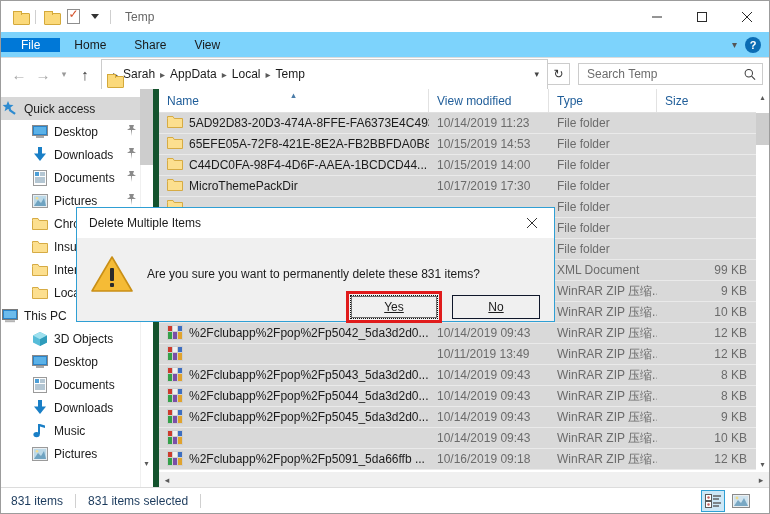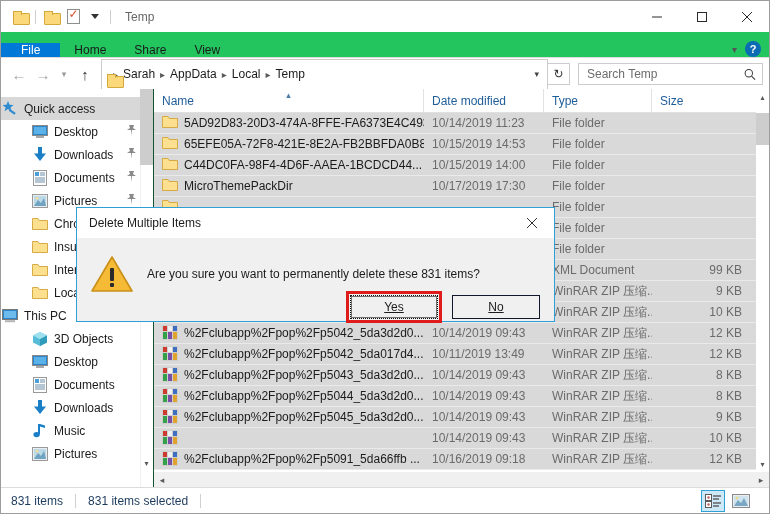--- a/index.html
+++ b/index.html
@@ -66,22 +66,22 @@
   .wc {
     width: 45px; height: 31px;
     display: flex; align-items: center; justify-content: center;
     color: #2b2b2b;
   }
   .wc svg { display: block; }
 
   
   .ribbon {
     position: absolute; left: 0; top: 31px; width: 768px; height: 26px;
-    background: #22c55e;
-    display: flex; align-items: flex-end;
+    background: #7dd3fc;
+    display: flex; align-items: center;
     border-bottom: 1px solid #dcdcdc;
   }
   .tab {
     padding: 0 14px; display: flex; align-items: center;
     font-size: 12px; color: #1a1a1a;
   }
   .tab.file {
     background: #0078d7; color: #ffffff; padding: 0 20px;
   }
   .ribbon-right {
@@ -181,21 +181,21 @@
   }
   .sb-arrow {
     position: absolute; right: 0; width: 13px; height: 16px;
     display: flex; align-items: center; justify-content: center;
     font-size: 8px; color: #5a5a5a;
   }
 
   
   .filepane {
     flex: 1; position: relative; background: #ffffff;
-    border-left: 1px solid #14532d;
+    border-left: 6px solid #14532d;
   }
   .colhead {
     height: 24px; display: flex; align-items: stretch;
     background: #ffffff; border-bottom: 1px solid #e0e0e0;
     position: relative;
   }
   .col {
     font-size: 12px; color: #1f5d99;
     display: flex; align-items: center; padding-left: 8px;
     border-right: 1px solid #e2e2e2;
@@ -572,21 +572,21 @@
         <div class="sb-arrow" style="bottom:16px;">▾</div>
       </div>
     </div>
 
     <div class="filepane">
       <div class="colhead">
         <div class="col name">
           <span>Name</span>
           <span class="sort-caret">▴</span>
         </div>
-        <div class="col date">Date modified</div>
+        <div class="col date">View modified</div>
         <div class="col type">Type</div>
         <div class="col size">Size</div>
       </div>
       <div class="rows" id="rows">
           <div class="row">
             <div class="cell name">
               <span class="ico-file"><svg width="16" height="14" viewBox="0 0 16 14">
                   <path d="M0.5 3.5 L0.5 1.5 L6 1.5 L7.2 3.5 L15.5 3.5 L15.5 12.5 L0.5 12.5 Z" fill="#fcdf8f" stroke="#d6ab44"></path>
                 </svg></span>
               <span>5AD92D83-20D3-474A-8FFE-FA6373E4C493</span>
@@ -729,21 +729,20 @@
             <div class="cell name">
               <span class="ico-file"><svg width="16" height="15" viewBox="0 0 16 15">
                   <rect x="0" y="0" width="16" height="15" fill="#cfcfcf"></rect>
                   <rect x="1" y="1" width="4" height="5" fill="#cc3b2e"></rect>
                   <rect x="6" y="1" width="4" height="5" fill="#f0f0f0"></rect>
                   <rect x="11" y="1" width="4" height="5" fill="#3d6ec0"></rect>
                   <rect x="1" y="7" width="4" height="7" fill="#35a04a"></rect>
                   <rect x="6" y="7" width="4" height="7" fill="#7a4fa8"></rect>
                   <rect x="11" y="7" width="4" height="7" fill="#e0a32e"></rect>
                 </svg></span>
-              <span>%2Fclubapp%2Fpop%2Fp5042_5da017d4...</span>
             </div>
             <div class="cell date">10/11/2019 13:49</div>
             <div class="cell type">WinRAR ZIP 压缩...</div>
             <div class="cell size">12 KB</div>
           </div>
           <div class="row">
             <div class="cell name">
               <span class="ico-file"><svg width="16" height="15" viewBox="0 0 16 15">
                   <rect x="0" y="0" width="16" height="15" fill="#cfcfcf"></rect>
                   <rect x="1" y="1" width="4" height="5" fill="#cc3b2e"></rect>

